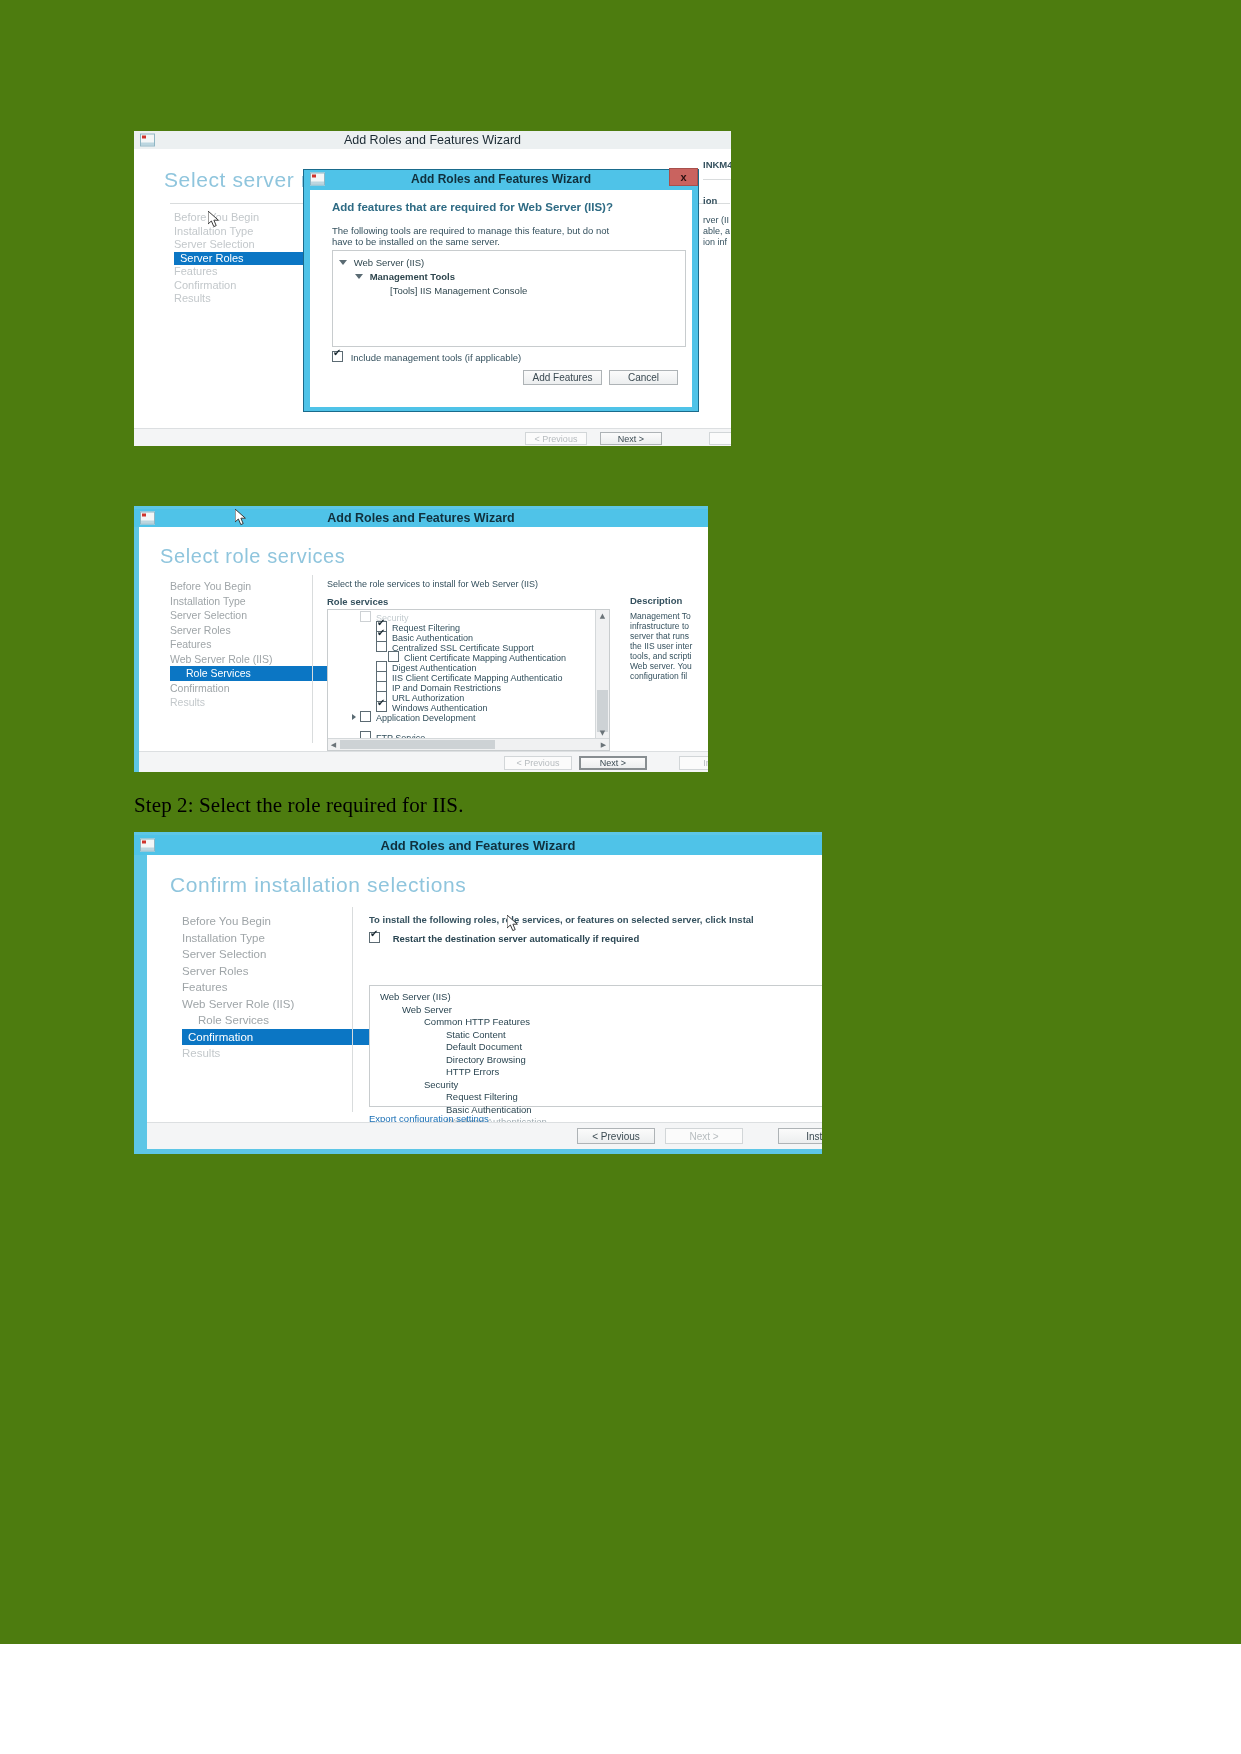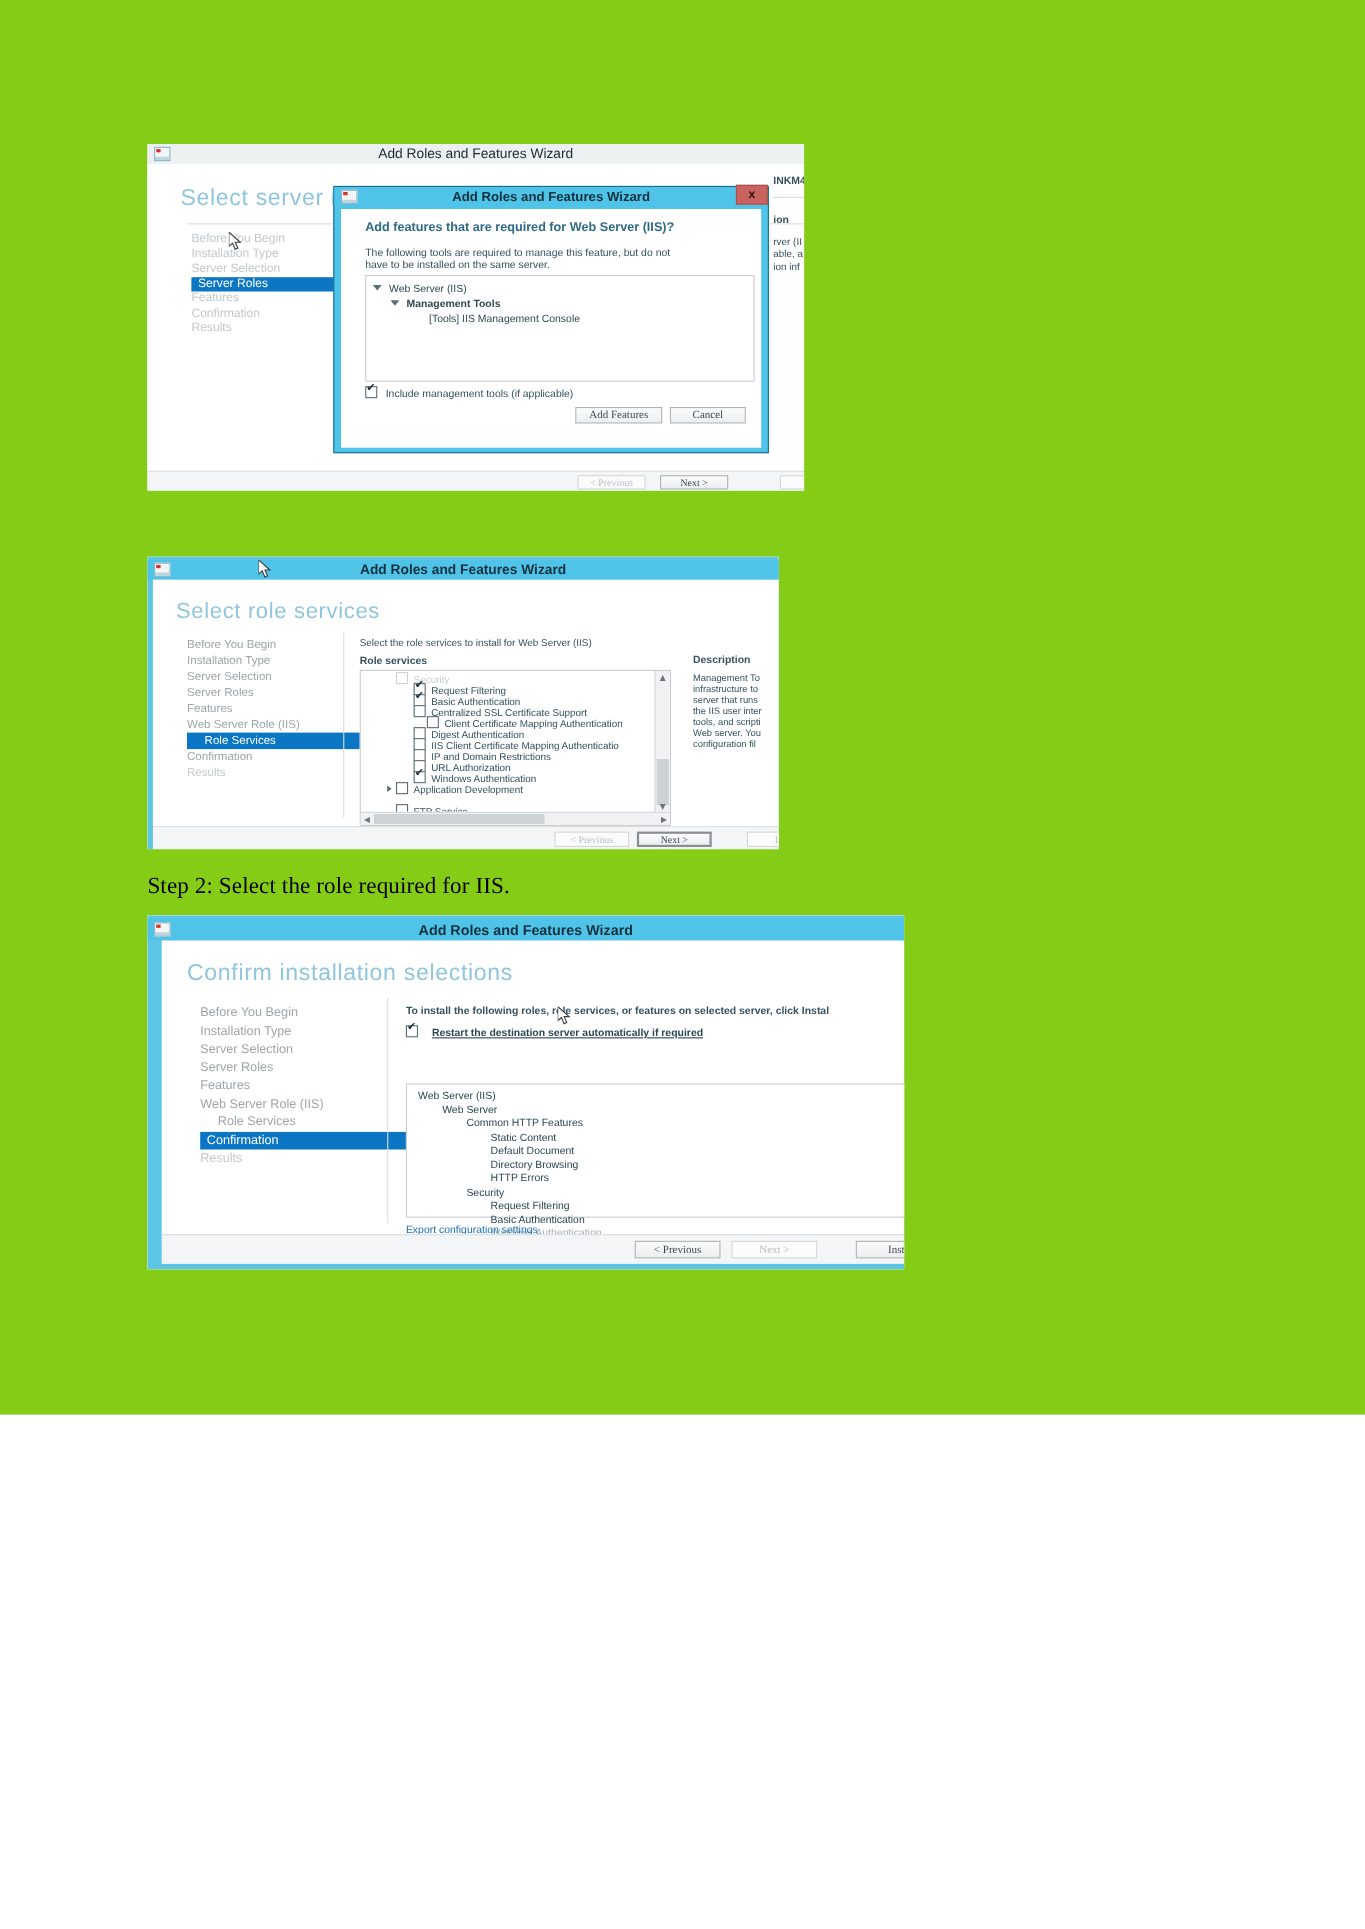--- a/index.html
+++ b/index.html
@@ -1,21 +1,21 @@
 <!DOCTYPE html>
 <html><head>
 <meta charset="utf-8">
 <style>
   html,body{margin:0;padding:0;background:#ffffff;}
   body{
     width:1241px;height:1754px;position:relative;
     font-family:"Liberation Serif", serif;
     -webkit-font-smoothing:antialiased;
   }
-  .page{position:absolute;left:0;top:0;width:1241px;height:1286px;background:#84cc16;overflow:hidden;}
+  .page{position:absolute;left:0;top:0;width:1241px;height:1644px;background:#4d7c0f;overflow:hidden;}
 
   
   .caption{
     position:absolute;left:134px;
     font-family:"Liberation Serif", serif;
     font-size:21px;color:#000;letter-spacing:.1px;white-space:nowrap;
   }
 
   
   .shot{position:absolute;overflow:hidden;background:#ffffff;}
@@ -64,21 +64,21 @@
     font-family:"DejaVu Sans", sans-serif;
   }
   .chk.on:after{display:none;}
 
   .tri{display:inline-block;width:0;height:0;border-left:4px solid #5a6b73;
        border-top:3px solid transparent;border-bottom:3px solid transparent;margin-right:4px;vertical-align:1px;}
   .tri.open{border-left:4px solid transparent;border-right:4px solid transparent;
             border-top:5px solid #5a6b73;border-bottom:0;}
 
   .btn{
-    font-family:Liberation Serif, serif;
+    font-family:Liberation Sans, sans-serif;
     background:linear-gradient(#fbfbfb,#eceeef);border:1px solid #aeb3b6;color:#3b4a52;
     display:flex;align-items:center;justify-content:center;box-sizing:border-box;
   }
   .btn.dim{color:#b7bcbf;border-color:#d2d6d8;background:#fbfbfb;}
 
   .closebtn{
     position:absolute;background:#c9635f;color:#2a1010;border:1px solid #a8504c;
     display:flex;align-items:center;justify-content:center;
     font-family:"Liberation Sans", sans-serif;font-weight:bold;
   }
@@ -317,21 +317,21 @@
         <div class="dark sub">Role Services</div>
         <div class="active">Confirmation</div>
         <div>Results</div>
       </div>
       <div class="rule" style="left:205px;top:52px;width:1px;height:205px;"></div>
 
       <div class="body-txt b" style="position:absolute;left:222px;top:59px;font-size:9.5px;">To install the following roles, role services, or features on selected server, click Instal</div>
 
       <div style="position:absolute;left:222px;top:77px;font-family:'Liberation Sans',sans-serif;font-size:9.5px;color:#2b4652;font-weight:bold;white-space:nowrap;">
         <span class="chk on"></span>
-        <span style="margin-left:5px;text-decoration:underline;">Restart the destination server automatically if required</span>
+        <span style="margin-left:5px;">Restart the destination server automatically if required</span>
       </div>
 
 
       <div class="listbox" style="left:222px;top:130px;width:453px;height:120px;">
         <div style="position:absolute;left:10px;top:5px;font-family:'Liberation Sans',sans-serif;font-size:9.5px;line-height:12.5px;color:#2b4652;">
           <div style="margin-left:0px;"><span>Web Server (IIS)</span></div>
           <div style="margin-left:22px;"><span>Web Server</span></div>
           <div style="margin-left:44px;"><span>Common HTTP Features</span></div>
           <div style="margin-left:66px;"><span>Static Content</span></div>
           <div style="margin-left:66px;"><span>Default Document</span></div>

